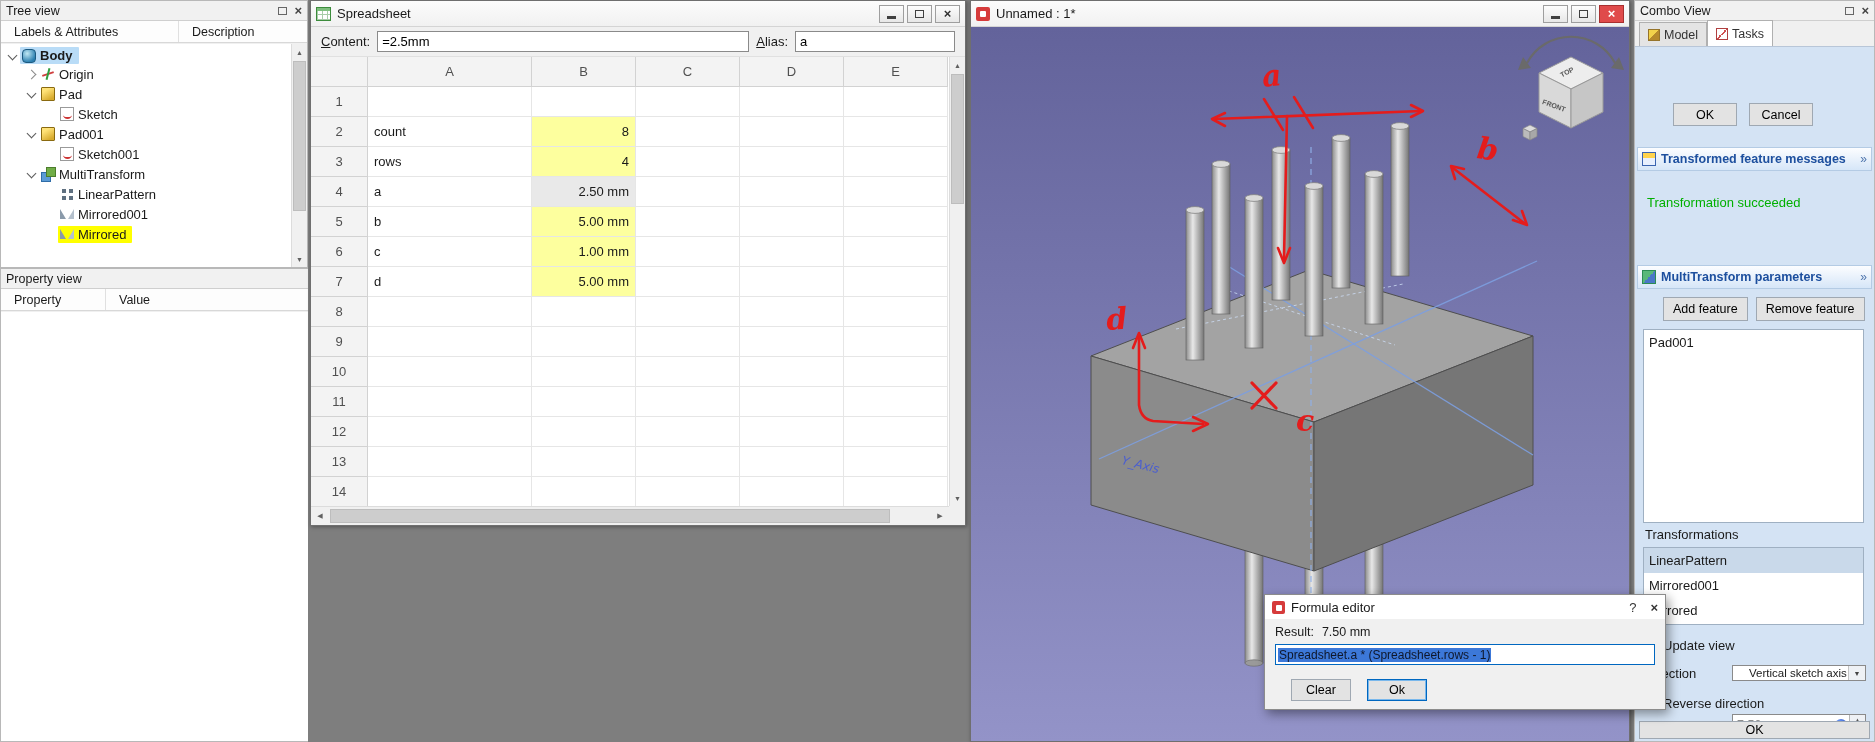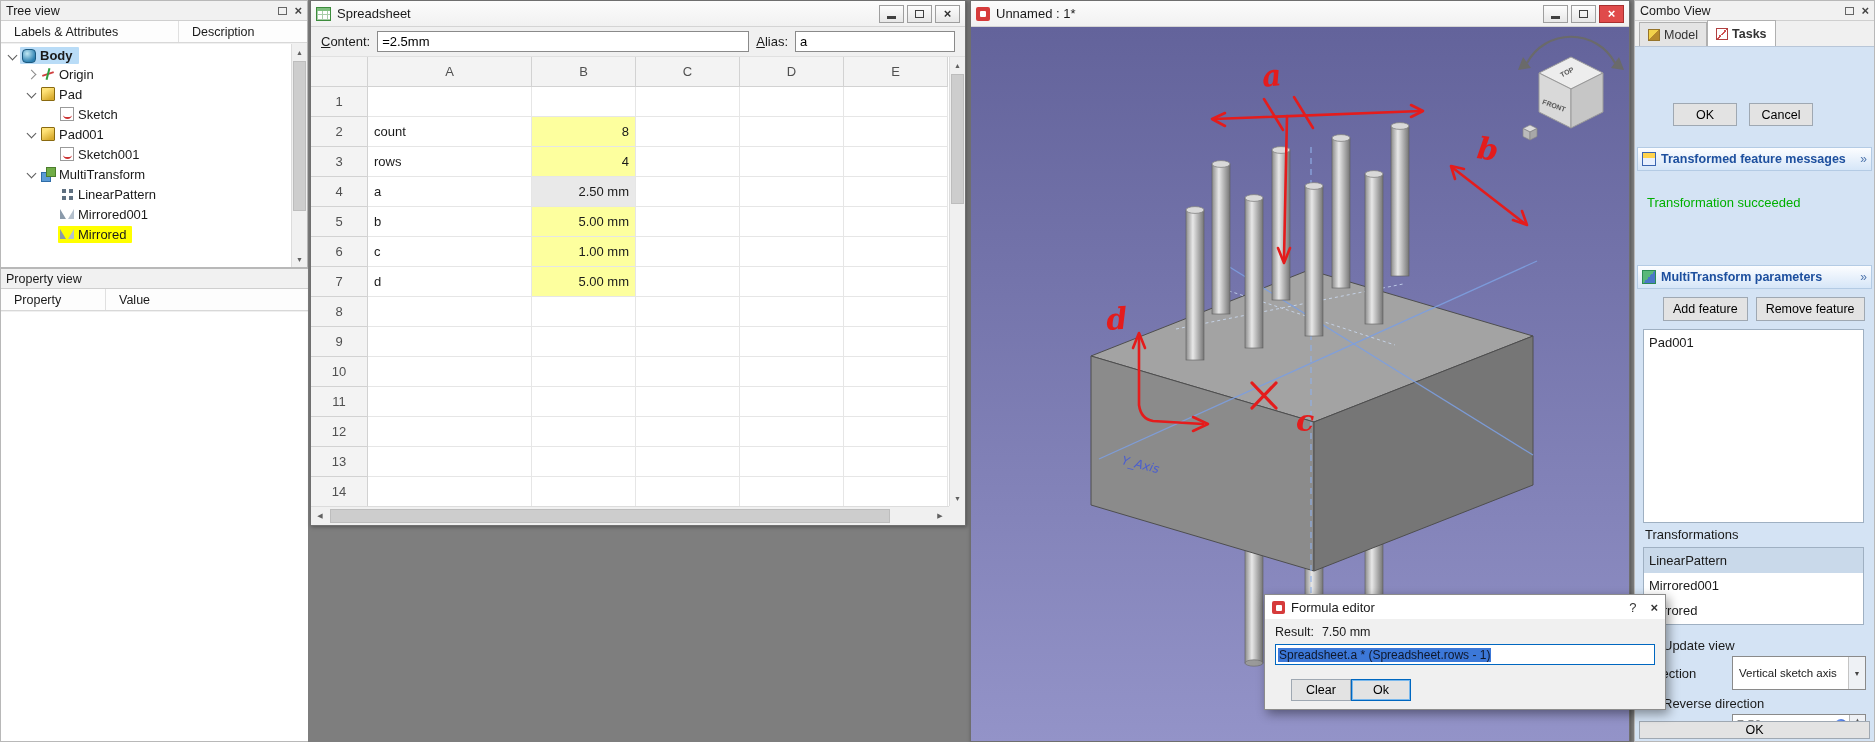--- a/index.html
+++ b/index.html
@@ -92,21 +92,21 @@
   .scene{width:100%;height:100%;display:block}
   .red-stroke{stroke:#e41c1c;stroke-width:2.6;fill:none;stroke-linecap:round;stroke-linejoin:round}
   .red-letter{font-family:"DejaVu Serif","Liberation Serif",serif;font-style:italic;font-weight:bold;font-size:30px;fill:#e41c1c}
   .axis-t{font-family:"DejaVu Sans",sans-serif;font-size:12px;fill:#4a5ed0;font-style:italic}
   .cube-t{font-size:7px;fill:#555;font-weight:bold}
 
   
   .combo-panel{left:1634px;top:0;width:241px;height:742px}
   .tabbar{position:absolute;left:0;top:20px;right:0;height:26px;background:#f0f0f0;border-bottom:1px solid #b8c6d8;display:flex;align-items:flex-end;padding-left:4px}
   .tab{height:24px;display:flex;align-items:center;gap:4px;padding:0 8px;font-size:12.5px;border:1px solid #b0b0b0;border-bottom:none;background:#e4e4e4;color:#333}
-  .tab.active{background:#fff;height:26px;font-weight:bold}
+  .tab.active{background:#fff;height:26px;font-weight:normal}
   .tabicon{width:12px;height:12px;display:inline-block}
   .model-icon{background:linear-gradient(135deg,#f2d24b 50%,#b5892c 50%);border:1px solid #96742a}
   .tasks-icon{background:#fff;border:1px solid #b04040;background-image:linear-gradient(135deg,transparent 45%,#d05050 45% 55%,transparent 55%)}
   .cv-content{position:absolute;left:0;top:46px;right:0;bottom:0;background:#d4e3f4}
   .btn{display:inline-flex;align-items:center;justify-content:center;background:#e3e3e3;border:1px solid #9fa8b2;font-size:12.5px;font-family:inherit}
   .okcancel{position:absolute;top:56px;left:38px;display:flex;gap:12px}
   .okcancel .btn{width:64px;height:23px}
   .cv-header{position:absolute;left:2px;right:2px;height:24px;background:linear-gradient(#fcfdff,#d6e6f8);border:1px solid #b4cbe4;display:flex;align-items:center;gap:5px;padding:0 4px}
   .cv-header .ht{color:#1d4f9e;font-weight:bold;font-size:12.5px;white-space:nowrap;overflow:hidden}
   .cv-header .hx{margin-left:auto;color:#4d74ab;font-size:12px}
@@ -118,40 +118,40 @@
   .featrow .btn{height:24px;padding:0 9px}
   .cv-list{position:absolute;left:8px;right:10px;background:#fff;border:1px solid #9fb0c2;font-size:13px;overflow:hidden}
   .list-item{height:25px;display:flex;align-items:center;padding:0 5px}
   .list-item.selected{background:#c9d9ea}
   .features-list{top:282px;height:194px}
   .trans-label{position:absolute;left:10px;top:480px;font-size:13px}
   .trans-list{top:500px;height:78px}
   .cv-row{position:absolute;left:10px;right:8px;height:24px;display:flex;align-items:center;gap:5px}
   .cv-label{font-size:13px;white-space:nowrap}
   .cb{width:13px;height:13px;background:#fff;border:1px solid #555;flex:none;display:flex;align-items:center;justify-content:center;font-size:11px;line-height:11px;color:#111}
-  .combo-box{margin-left:auto;width:134px;height:34px;background:#fff;border:1px solid #8a8a8a;display:flex;align-items:center;font-size:11.5px;padding-left:6px;overflow:hidden;white-space:nowrap}
+  .combo-box{margin-left:auto;width:134px;height:16px;background:#fff;border:1px solid #8a8a8a;display:flex;align-items:center;font-size:11.5px;padding-left:16px;overflow:hidden;white-space:nowrap}
   .dd{margin-left:auto;width:17px;height:100%;background:#eef1f5;border-left:1px solid #c4c4c4;display:flex;align-items:center;justify-content:center;font-size:7px;color:#444;flex:none}
   .spinbox{margin-left:auto;width:134px;height:22px;background:#fff;border:1px solid #8a8a8a;display:flex;align-items:center;font-size:12.5px;padding-left:4px;overflow:hidden}
   .spin-text{flex:1;white-space:nowrap}
   .spin-text.grey{color:#8d8d8d}
   .fx-icon{width:12px;height:12px;border-radius:50%;background:radial-gradient(circle at 35% 30%,#6fa0ff,#1434a8);flex:none;margin-right:2px}
   .spin{width:16px;height:100%;border-left:1px solid #b5b5b5;display:flex;flex-direction:column;flex:none}
   .spin span{flex:1;display:flex;align-items:center;justify-content:center;font-size:6px;color:#555;background:#eef1f5}
   .spin span:first-child{border-bottom:1px solid #c8c8c8}
   .bottom-ok{position:absolute;left:4px;right:4px;bottom:2px;height:18px}
 
   
   .dialog{position:absolute;left:1264px;top:594px;width:402px;height:116px;background:#f0f0f0;border:1px solid #8c8c8c;box-shadow:3px 4px 10px rgba(0,0,0,.4);z-index:100}
   .dlg-title{height:24px;background:#fff;display:flex;align-items:center;gap:6px;padding:0 7px;font-size:13px}
   .dlg-btns{margin-left:auto;display:flex;gap:14px;align-items:center;color:#333;font-size:13px}
   .dlg-result{margin:6px 10px 0;font-size:12.5px}
   .dlg-result .rv{margin-left:8px}
   .dlg-input{margin:5px 10px 0;height:21px;border:1px solid #0067c0;background:#fff;display:flex;align-items:center;padding:0 2px;font-size:12px;overflow:hidden;white-space:nowrap}
   .sel-text{background:#3c78d8;color:#0f172a;padding:0 1px}
-  .dlg-buttons{position:absolute;left:26px;bottom:8px;display:flex;}
+  .dlg-buttons{position:absolute;left:26px;bottom:8px;display:flex;gap:16px}
   .dlg-buttons .btn{width:60px;height:22px;background:#e3e3e3}
   .btn.default{border:1px solid #0067c0;box-shadow:0 0 0 1px #7ab8ec inset}
 </style>
 </head>
 <body>
 
 <div id="root">
 
   <section class="panel tree-panel">
     <div class="panel-title">

